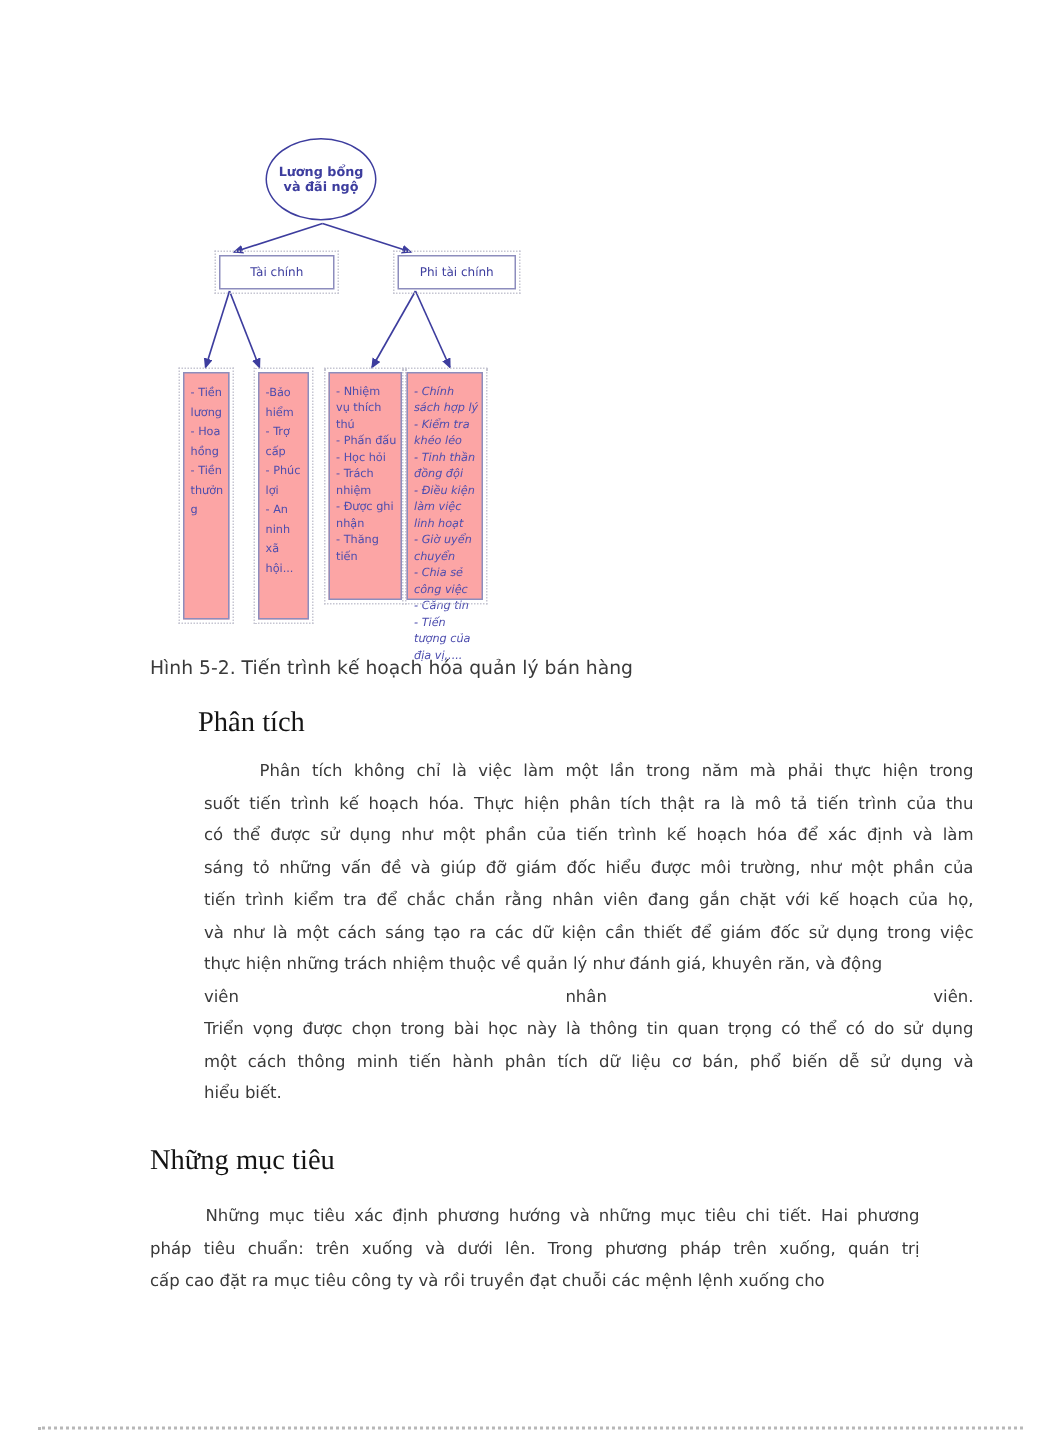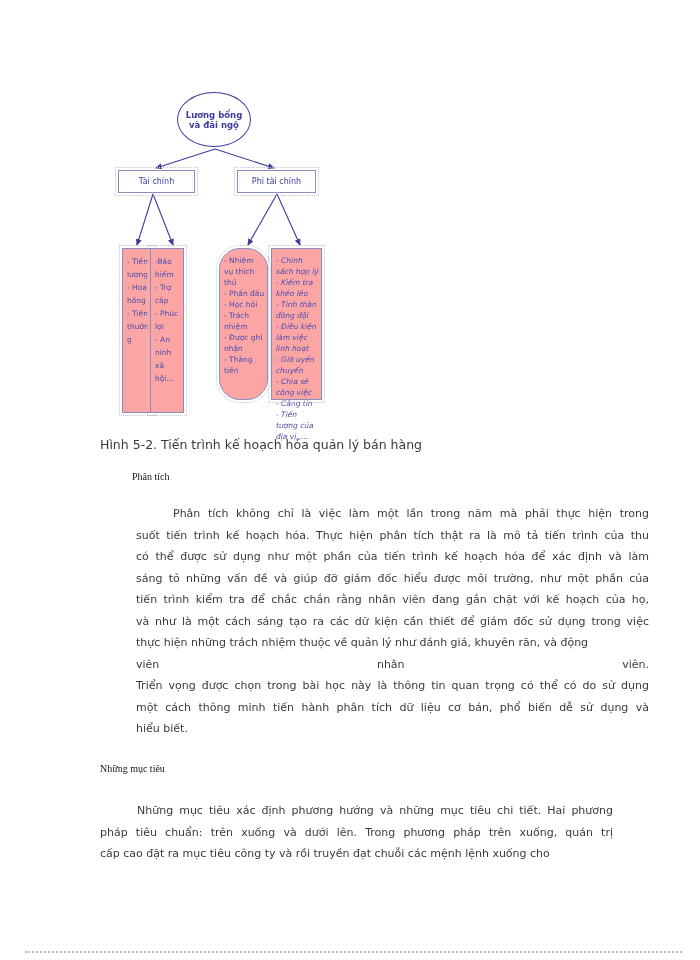--- a/index.html
+++ b/index.html
@@ -22,42 +22,42 @@
     position:absolute;left:177px;top:92px;width:74px;height:55px;
     border:1.5px solid var(--navy);border-radius:50%;
     display:flex;align-items:center;justify-content:center;text-align:center;
     color:var(--navy);font-weight:bold;font-size:8.5px;line-height:10px;
     box-sizing:border-box;padding:4px;background:#fff;
   }
   .nodebox{
     position:absolute;box-sizing:border-box;background:#fff;
     border:1px solid #8d8dbd;outline:1px dotted #c6c6d2;outline-offset:2px;
     color:var(--navy);font-size:8px;
-    display:flex;align-items:center;justify-content:center;text-align:center;
+    display:flex;align-items:center;justify-content:center;text-align:center;margin-left:28px;
   }
   .b1{left:118px;top:170px;width:77px;height:23px;}
   .b2{left:237px;top:170px;width:79px;height:23px;}
   .leafbox{
     position:absolute;box-sizing:border-box;background:#fca5a5;
     border:1px solid #8d8dbd;outline:1px dotted #c6c6d2;outline-offset:2px;
     color:var(--leaf);font-size:7.5px;line-height:11px;
     padding:6px 2px 2px 4px;word-wrap:break-word;
   }
   .l1{left:122px;top:248px;width:31px;height:165px;line-height:13px;}
-  .l2{left:150px;top:248px;width:34px;height:165px;line-height:13px;}
-  .l3{left:219px;top:248px;width:49px;height:152px;border-radius:21px;}
+  .l2{left:172px;top:248px;width:34px;height:165px;line-height:13px;}
+  .l3{left:219px;top:248px;width:49px;height:152px;}
   .l4{left:271px;top:248px;width:51px;height:152px;font-style:italic;}
   
   .caption{
     position:absolute;left:100px;top:437px;width:512px;
     font-size:12.5px;color:var(--ink);
   }
   .heading{
     position:absolute;font-family:"Liberation Serif",serif;
-    font-size:10px;color:var(--heading-ink);
+    font-size:19px;color:var(--heading-ink);
   }
   .h1{left:132px;top:471px;}
   .h2{left:100px;top:763px;}
   .para{position:absolute;left:100px;width:513px;font-size:11px;color:var(--ink);}
   .p1{top:503px;margin-left:36px;}
   .p2{top:800px;}
   .line{height:21.5px;line-height:21.5px;overflow:hidden;}
   .line.just{text-align:justify;text-align-last:justify;-moz-text-align-last:justify;}
   .line.indent{text-indent:37px;}
   

